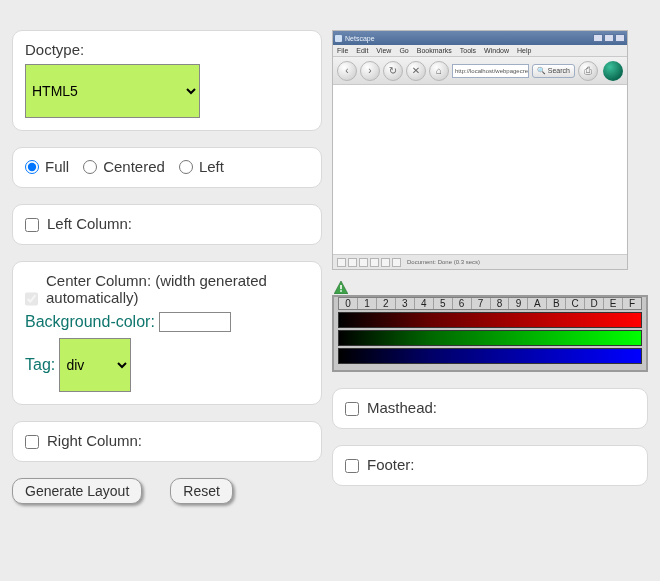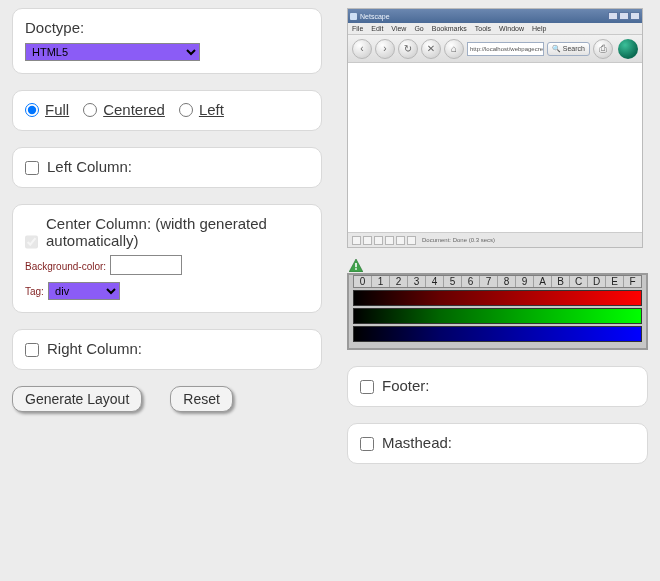--- a/index.html
+++ b/index.html
@@ -5,46 +5,46 @@
   * { box-sizing: border-box; }
   body {
     margin: 0;
     padding: 8px 12px;
     background: #ececec;
     font-family: "Segoe UI", "Helvetica Neue", Arial, sans-serif;
     font-size: 15px;
     color: #3a3a3a;
     width: 660px;
   }
-  .cols { display: flex; gap: 25px; }
+  .cols { display: flex; gap: 10px; margin-top: 22px; }
   .left { flex: 0 0 310px; }
   .right { flex: 1; }
   .panel {
     background: #fff;
     border: 1px solid #d9d9d9;
     border-radius: 10px;
     padding: 10px 12px 12px;
     margin-bottom: 16px;
   }
   .label-row { margin-bottom: 6px; }
   .warn {
     display: inline-block;
     vertical-align: -2px;
   }
   .warn svg { display: block; }
   select {
-    font-size: 11px;
-    padding: 1px 2px;
+    font-size: 14px;
+    padding: 17px 2px;
     border: 1px solid #888;
-    background: #8b5cf6;
+    background: #bef264;
     min-width: 175px;
   }
   select.small { min-width: 72px; }
   .radio-row { display: flex; gap: 14px; align-items: center; }
-  .radio-row label { display: flex; align-items: center; gap: 4px; font-size: 15px; text-decoration: underline; }
+  .radio-row label { display: flex; align-items: center; gap: 4px; font-size: 15px; }
   input[type=radio], input[type=checkbox] {
     width: 14px; height: 14px; margin: 0 2px 0 0;
   }
   .chk-row { display: flex; align-items: flex-end; gap: 6px; }
   .txt {
     border: 1px solid #888;
     height: 20px;
     width: 72px;
     font-size: 13px;
     padding: 0 2px;
@@ -182,21 +182,21 @@
   }
   .hexhdr div:last-child { border-right: none; }
   .grad {
     margin: 2px 4px;
     height: 16px;
     border: 1px solid #333;
   }
   .g-red { background: linear-gradient(90deg,#000,#600 30%,#a00 60%,#f00); }
   .g-grn { background: linear-gradient(90deg,#000,#060 30%,#0a0 60%,#0f0); }
   .g-blu { background: linear-gradient(90deg,#000,#006 30%,#00a 60%,#00f); }
-  .sub { font-size: 10px; color: #7f1d1d; }
+  .sub { font-size: 16px; color: #0f766e; }
   .mt4 { margin-top: 6px; }
   .disabled-check { opacity: 0.55; }
 </style>
 </head>
 <body>
 
 <div class="cols">
 
   <div class="left">
 
@@ -340,27 +340,27 @@
       <div class="grad g-grn"></div>
       <div class="grad g-blu"></div>
     </div>
 
     <div style="height:16px;"></div>
 
     
     <div class="panel">
       <div class="chk-row">
         <input type="checkbox" style="">
-        <span>Footer:</span>
+        <span>Masthead:</span>
       </div>
     </div>
 
     
     <div class="panel">
       <div class="chk-row">
         <input type="checkbox" style="">
-        <span>Masthead:</span>
+        <span>Footer:</span>
       </div>
     </div>
 
     
   </div>
 </div>
 
 </body></html>

